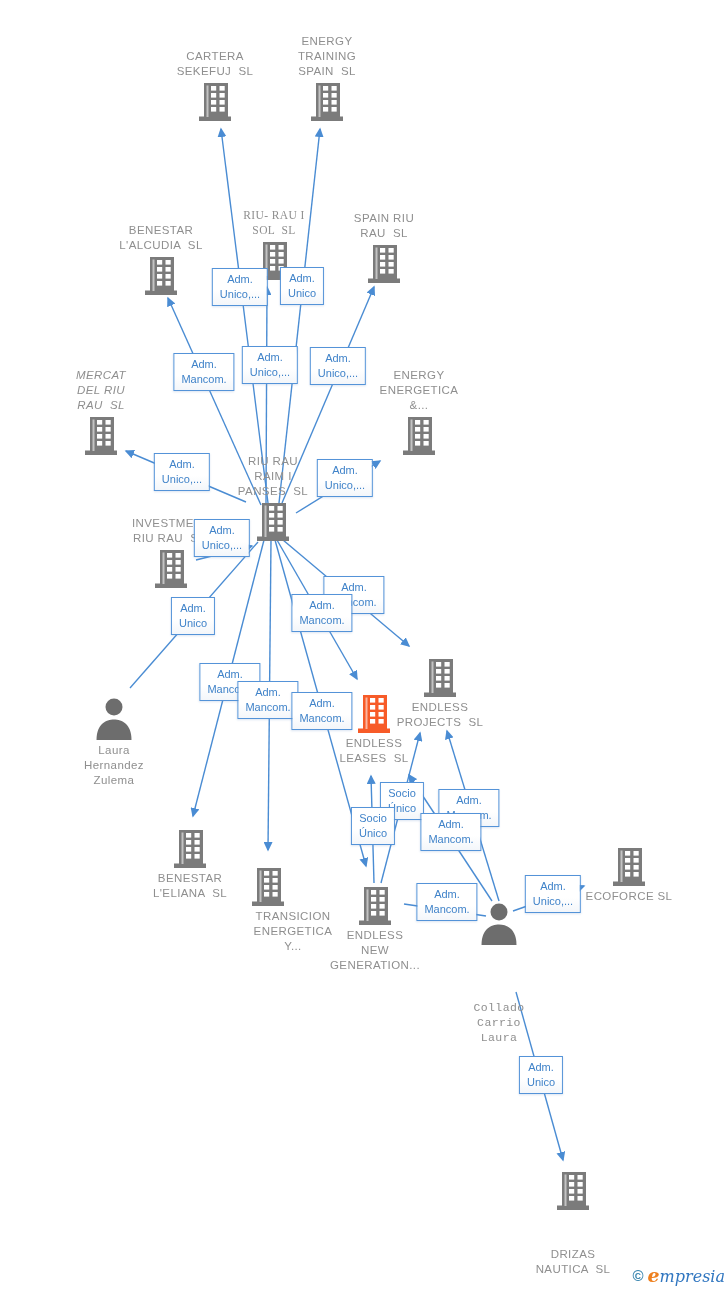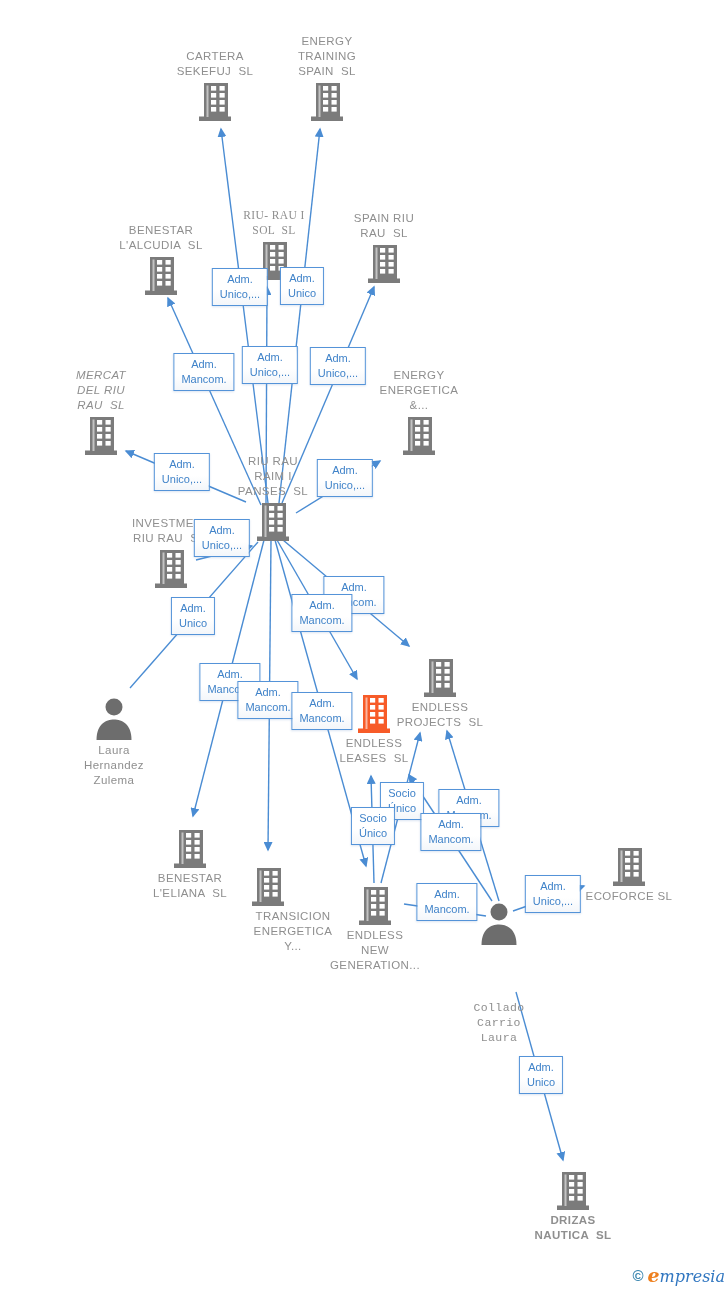--- a/index.html
+++ b/index.html
@@ -279,21 +279,21 @@
           <rect x="8.5" y="2.5" width="2" height="31.5" fill="#fff" opacity=".55"></rect>
           <rect x="13" y="3" width="5.2" height="4.6" fill="#fff"></rect>
           <rect x="21.5" y="3" width="5.2" height="4.6" fill="#fff"></rect>
           <rect x="13" y="10" width="5.2" height="4.6" fill="#fff"></rect>
           <rect x="21.5" y="10" width="5.2" height="4.6" fill="#fff"></rect>
           <rect x="13" y="17" width="5.2" height="4.6" fill="#fff"></rect>
           <rect x="21.5" y="17" width="5.2" height="4.6" fill="#fff"></rect>
           <rect x="13" y="24" width="5.2" height="4.6" fill="#fff"></rect>
           <rect x="21.5" y="24" width="5.2" height="4.6" fill="#fff"></rect>
         </svg></div>
-      <div class="node-label" style="left: 573px; top: 1213px; font-weight: bold;"><div>DRIZAS</div><div>NAUTICA  SL</div></div>
+      <div class="node-label" style="left: 573px; top: 1247px;"><div>DRIZAS</div><div>NAUTICA  SL</div></div>
       <div class="node-icon person" style="left: 95px; top: 698px;"><svg width="38" height="42" viewBox="0 0 38 42">
           <circle cx="19" cy="9" r="8.5" fill="currentColor"></circle>
           <path d="M1.5,42 C1.5,26 11,21.5 19,21.5 C27,21.5 36.5,26 36.5,42 Z" fill="currentColor"></path>
         </svg></div>
       <div class="node-label" style="left: 114px; top: 743px;"><div>Laura</div><div>Hernandez</div><div>Zulema</div></div>
       <div class="node-icon person" style="left: 480px; top: 903px;"><svg width="38" height="42" viewBox="0 0 38 42">
           <circle cx="19" cy="9" r="8.5" fill="currentColor"></circle>
           <path d="M1.5,42 C1.5,26 11,21.5 19,21.5 C27,21.5 36.5,26 36.5,42 Z" fill="currentColor"></path>
         </svg></div>
       <div class="node-label" style="left: 499px; top: 1000px; font-family: Liberation Mono, monospace;"><div>Collado</div><div>Carrio</div><div>Laura</div></div>

